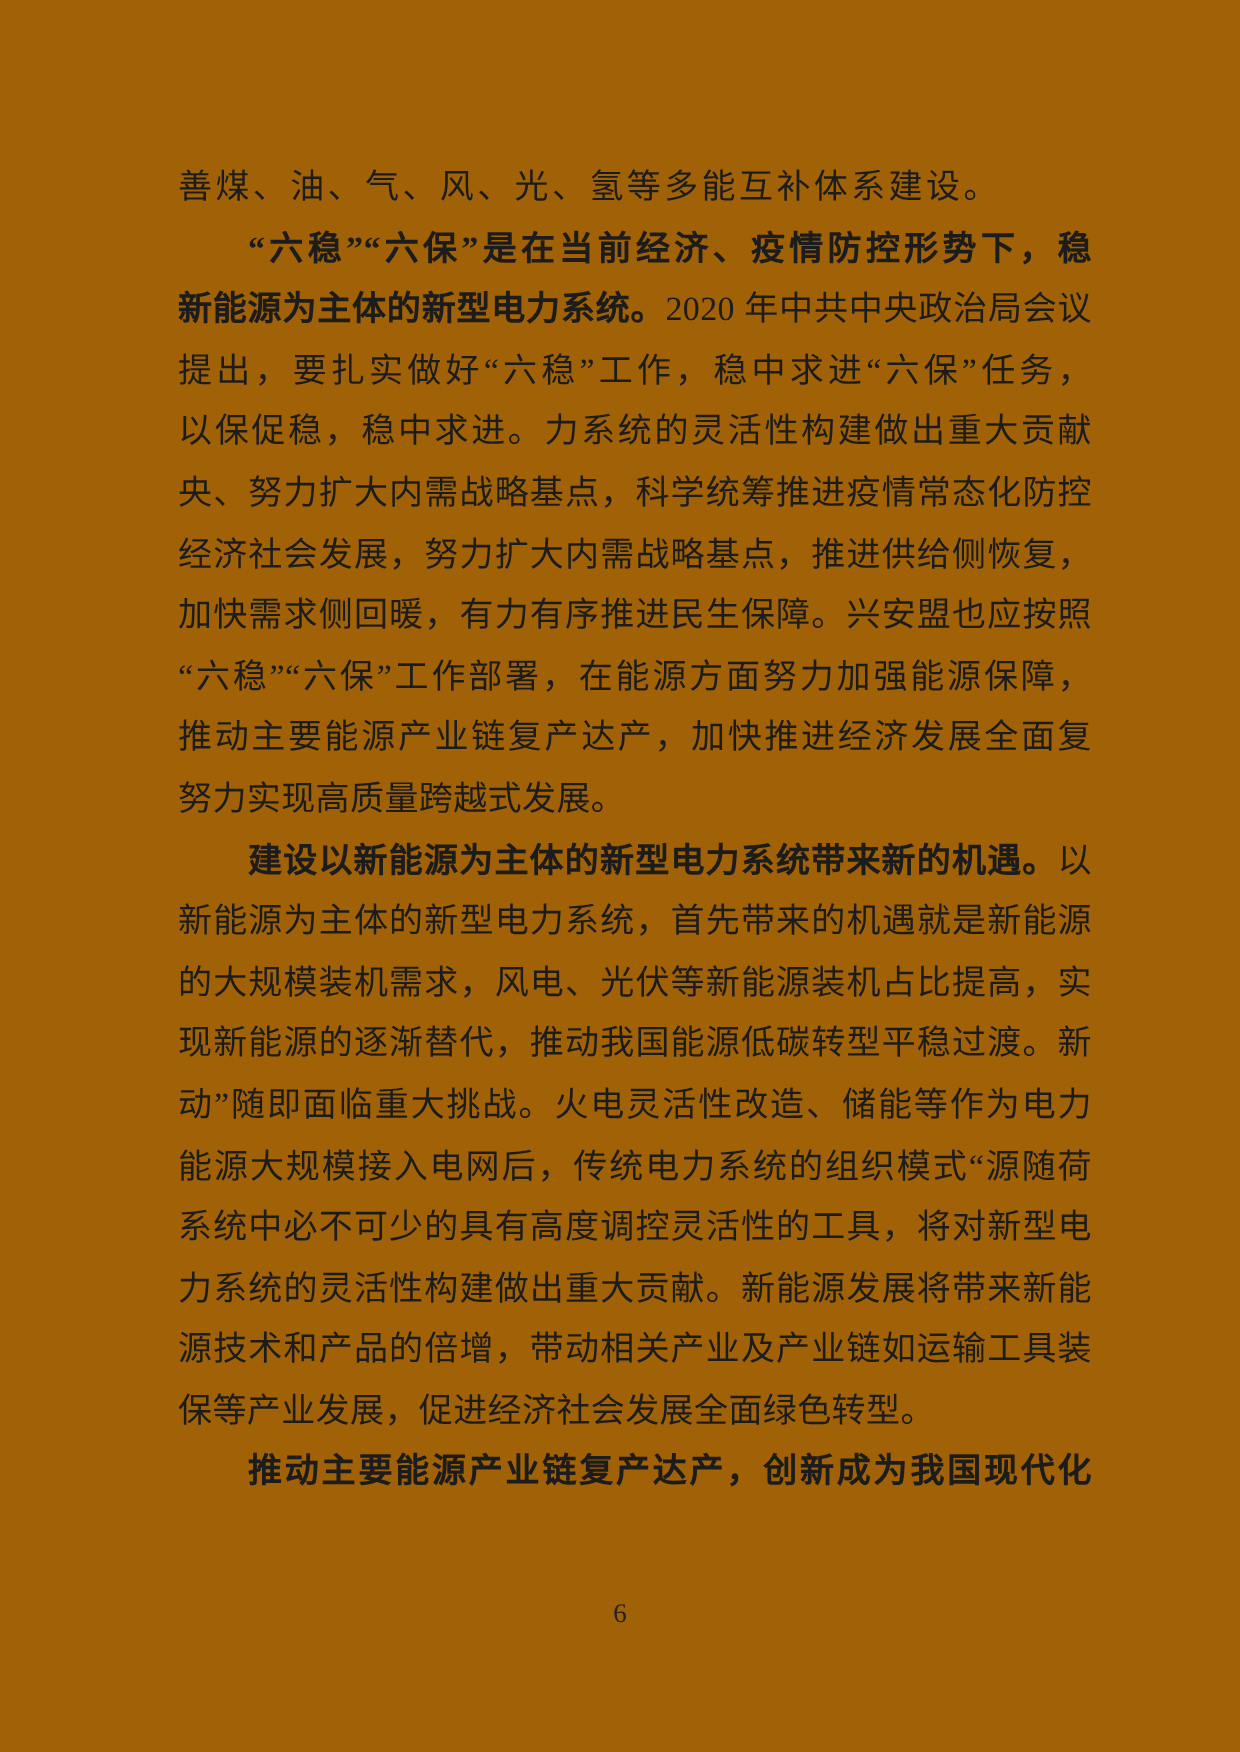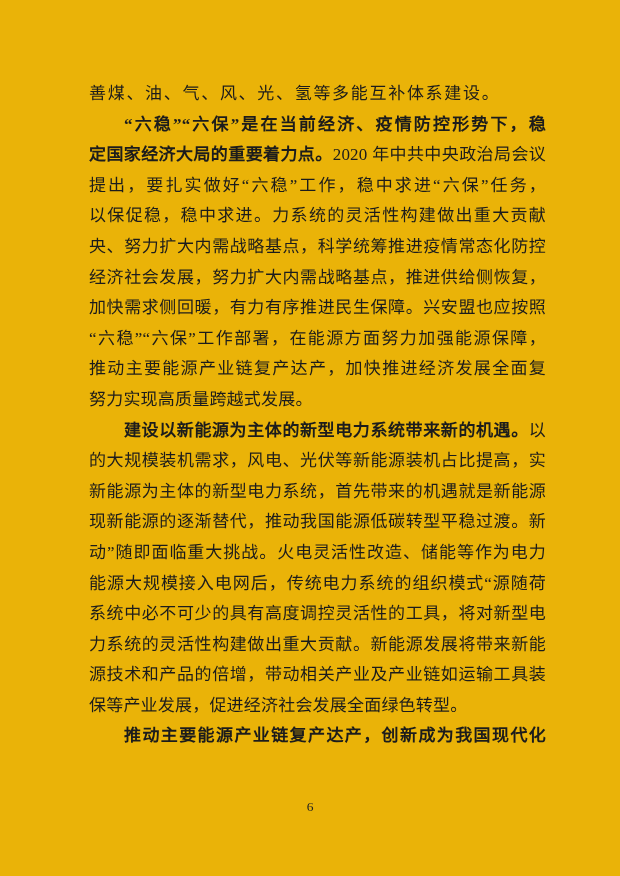--- a/index.html
+++ b/index.html
@@ -11,21 +11,21 @@
     width: 620px;
     height: 876px;
     position: relative;
     overflow: hidden;
     font-family: "Liberation Serif", "DejaVu Serif", serif;
     color: #1c1c1c;
   }
   .page {
     position: absolute;
     inset: 0;
-    background: #eab308;
+    background: #a16207;
     text-decoration: underline;
   }
   .doc-body {
     position: absolute;
     left: 89px;
     top: 79px;
     width: 457px;
   }
   .line {
     height: 30.6px;
@@ -60,32 +60,32 @@
     color: #222222;
   }
 </style>
 </head>
 <body>
 
 <div class="page">
   <div class="doc-body">
       <div class="line loose"><span class="seg">善煤、油、气、风、光、氢等多能互补体系建设。</span></div>
       <div class="line j ind"><span class="seg b">“六稳”“六保”是在当前经济、疫情防控形势下，稳</span></div>
-      <div class="line j"><span class="seg b">定国家经济大局的重要着力点。</span><span class="seg">2020 年中共中央政治局会议</span></div>
+      <div class="line j"><span class="seg b">新能源为主体的新型电力系统。</span><span class="seg">2020 年中共中央政治局会议</span></div>
       <div class="line j"><span class="seg">提出，要扎实做好“六稳”工作，稳中求进“六保”任务，</span></div>
       <div class="line j"><span class="seg">以保促稳，稳中求进。力系统的灵活性构建做出重大贡献</span></div>
       <div class="line j"><span class="seg">央、努力扩大内需战略基点，科学统筹推进疫情常态化防控和</span></div>
       <div class="line j"><span class="seg">经济社会发展，努力扩大内需战略基点，推进供给侧恢复，</span></div>
       <div class="line j"><span class="seg">加快需求侧回暖，有力有序推进民生保障。兴安盟也应按照</span></div>
       <div class="line j"><span class="seg">“六稳”“六保”工作部署，在能源方面努力加强能源保障，</span></div>
       <div class="line j"><span class="seg">推动主要能源产业链复产达产，加快推进经济发展全面复苏，</span></div>
       <div class="line"><span class="seg">努力实现高质量跨越式发展。</span></div>
       <div class="line j ind"><span class="seg b">建设以新能源为主体的新型电力系统带来新的机遇。</span><span class="seg">以</span></div>
+      <div class="line j"><span class="seg">新能源为主体的新型电力系统，首先带来的机遇就是新能源</span></div>
       <div class="line j"><span class="seg">的大规模装机需求，风电、光伏等新能源装机占比提高，实</span></div>
-      <div class="line j"><span class="seg">新能源为主体的新型电力系统，首先带来的机遇就是新能源</span></div>
       <div class="line j"><span class="seg">现新能源的逐渐替代，推动我国能源低碳转型平稳过渡。新</span></div>
       <div class="line j"><span class="seg">动”随即面临重大挑战。火电灵活性改造、储能等作为电力</span></div>
       <div class="line j"><span class="seg">能源大规模接入电网后，传统电力系统的组织模式“源随荷</span></div>
       <div class="line j"><span class="seg">系统中必不可少的具有高度调控灵活性的工具，将对新型电</span></div>
       <div class="line j"><span class="seg">力系统的灵活性构建做出重大贡献。新能源发展将带来新能</span></div>
       <div class="line j"><span class="seg">源技术和产品的倍增，带动相关产业及产业链如运输工具装</span></div>
       <div class="line"><span class="seg">保等产业发展，促进经济社会发展全面绿色转型。</span></div>
       <div class="line j ind"><span class="seg b">推动主要能源产业链复产达产，创新成为我国现代化</span></div>
     </div>
   <div class="page-number">6</div>

